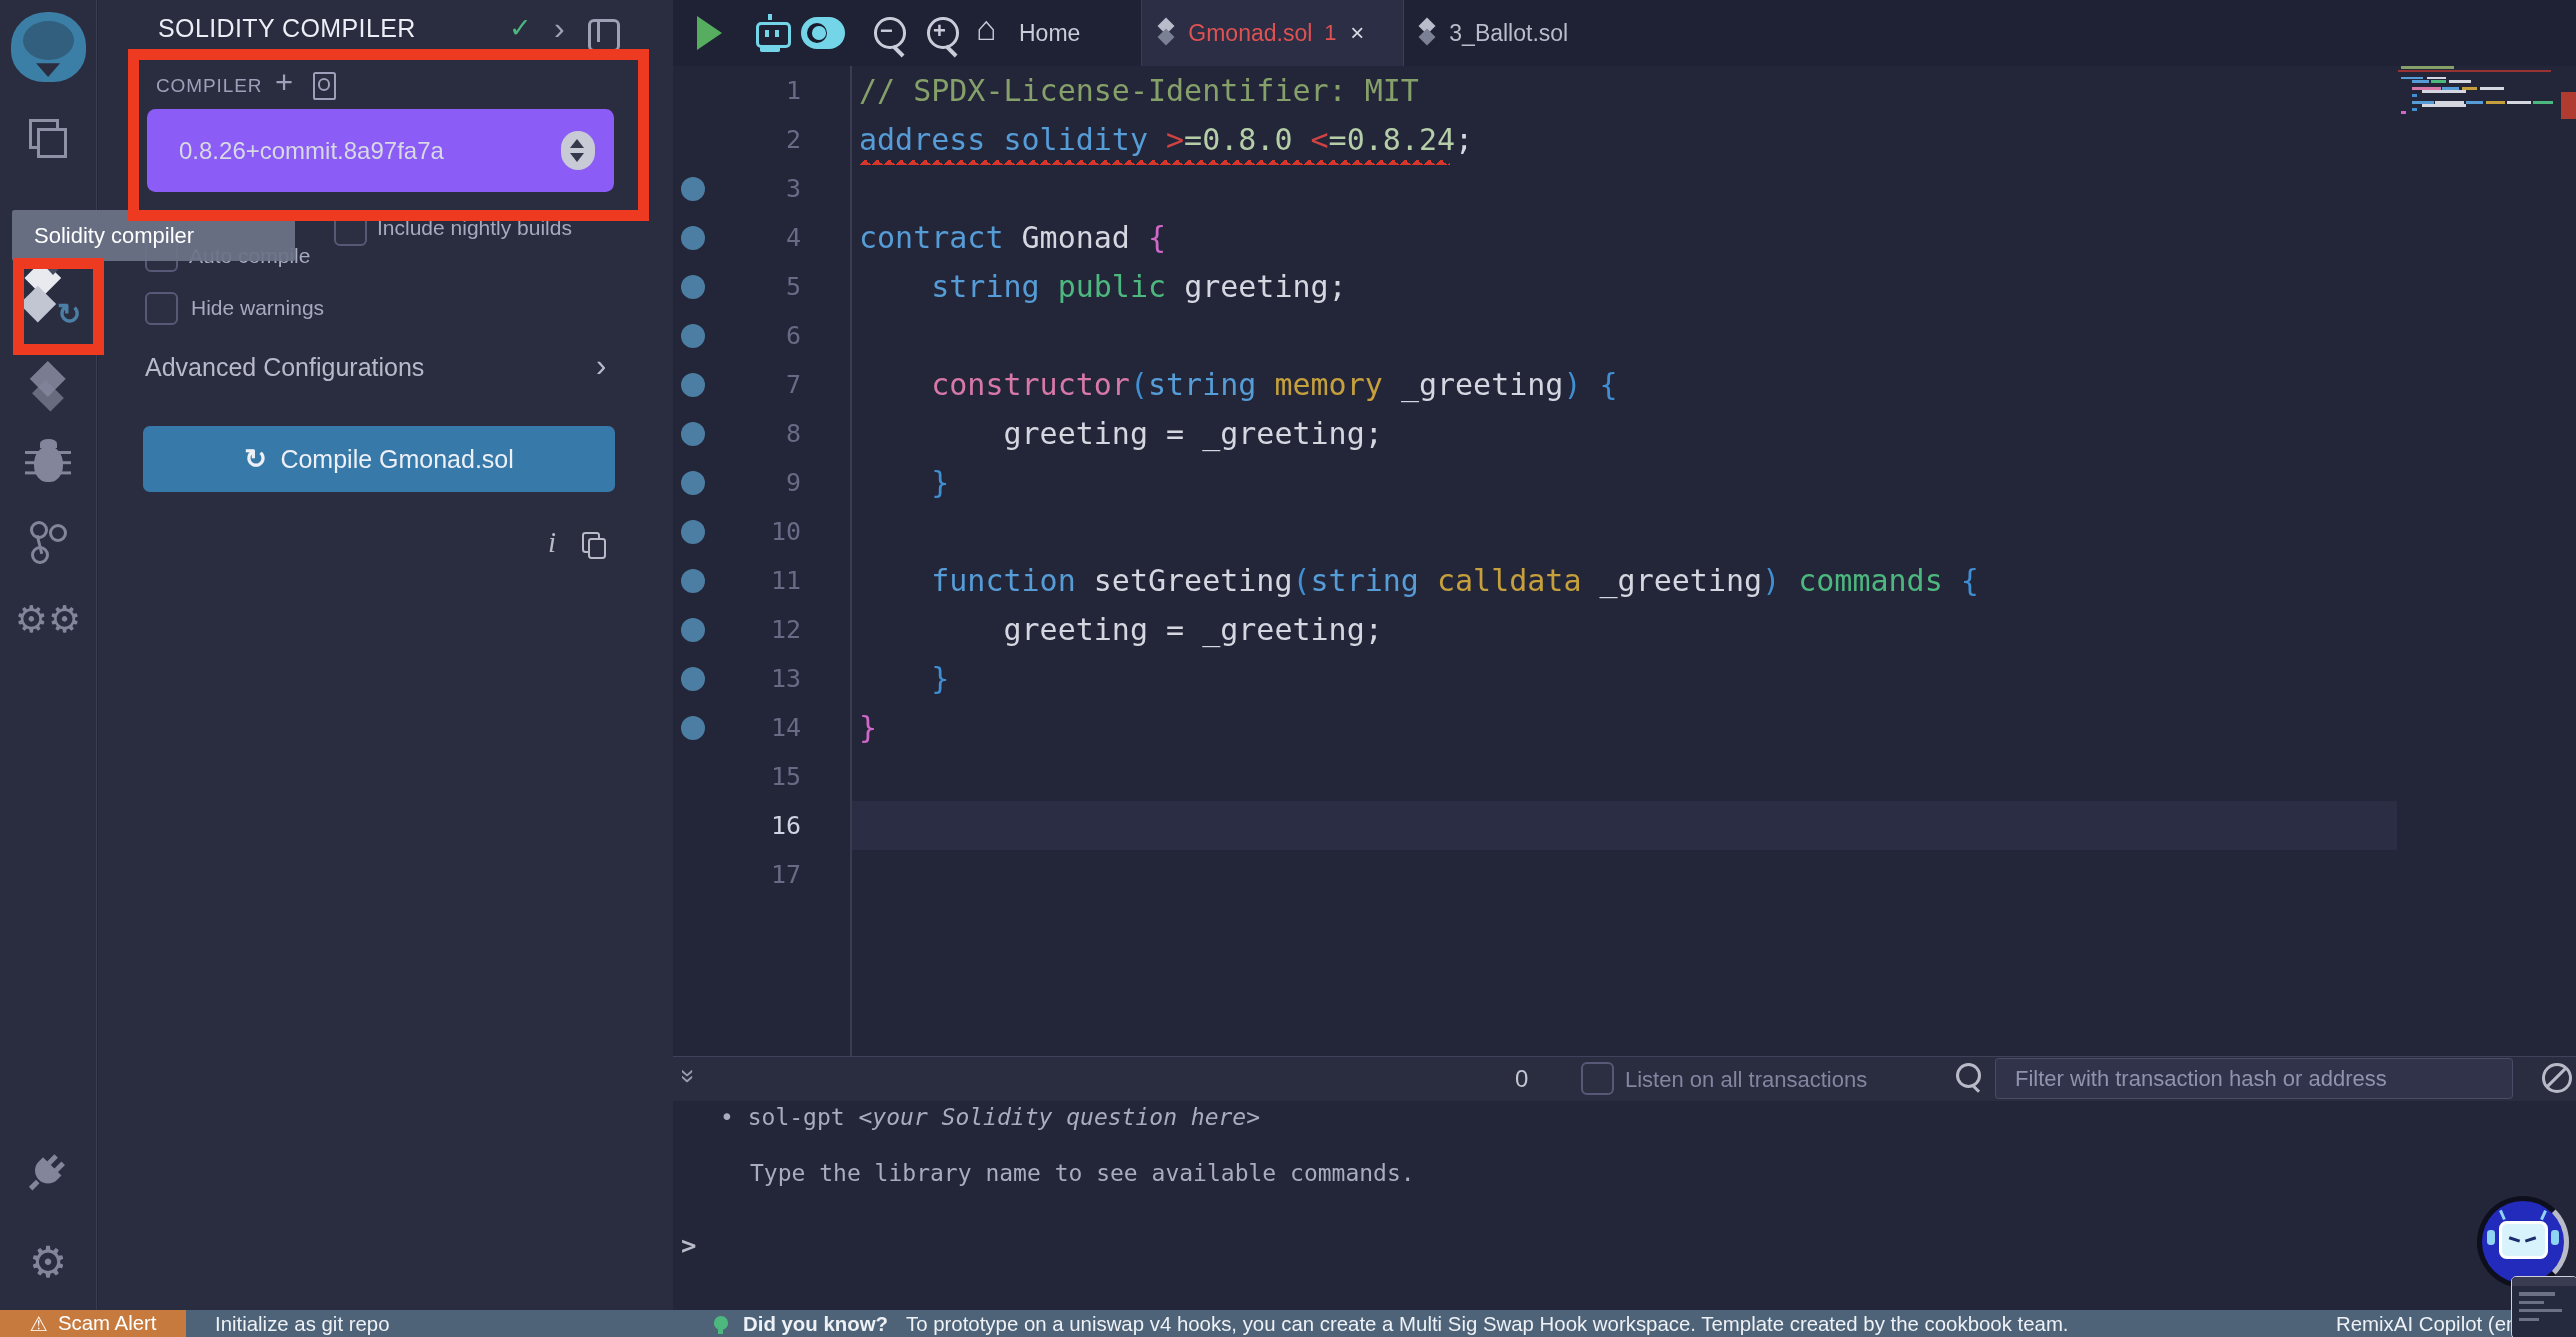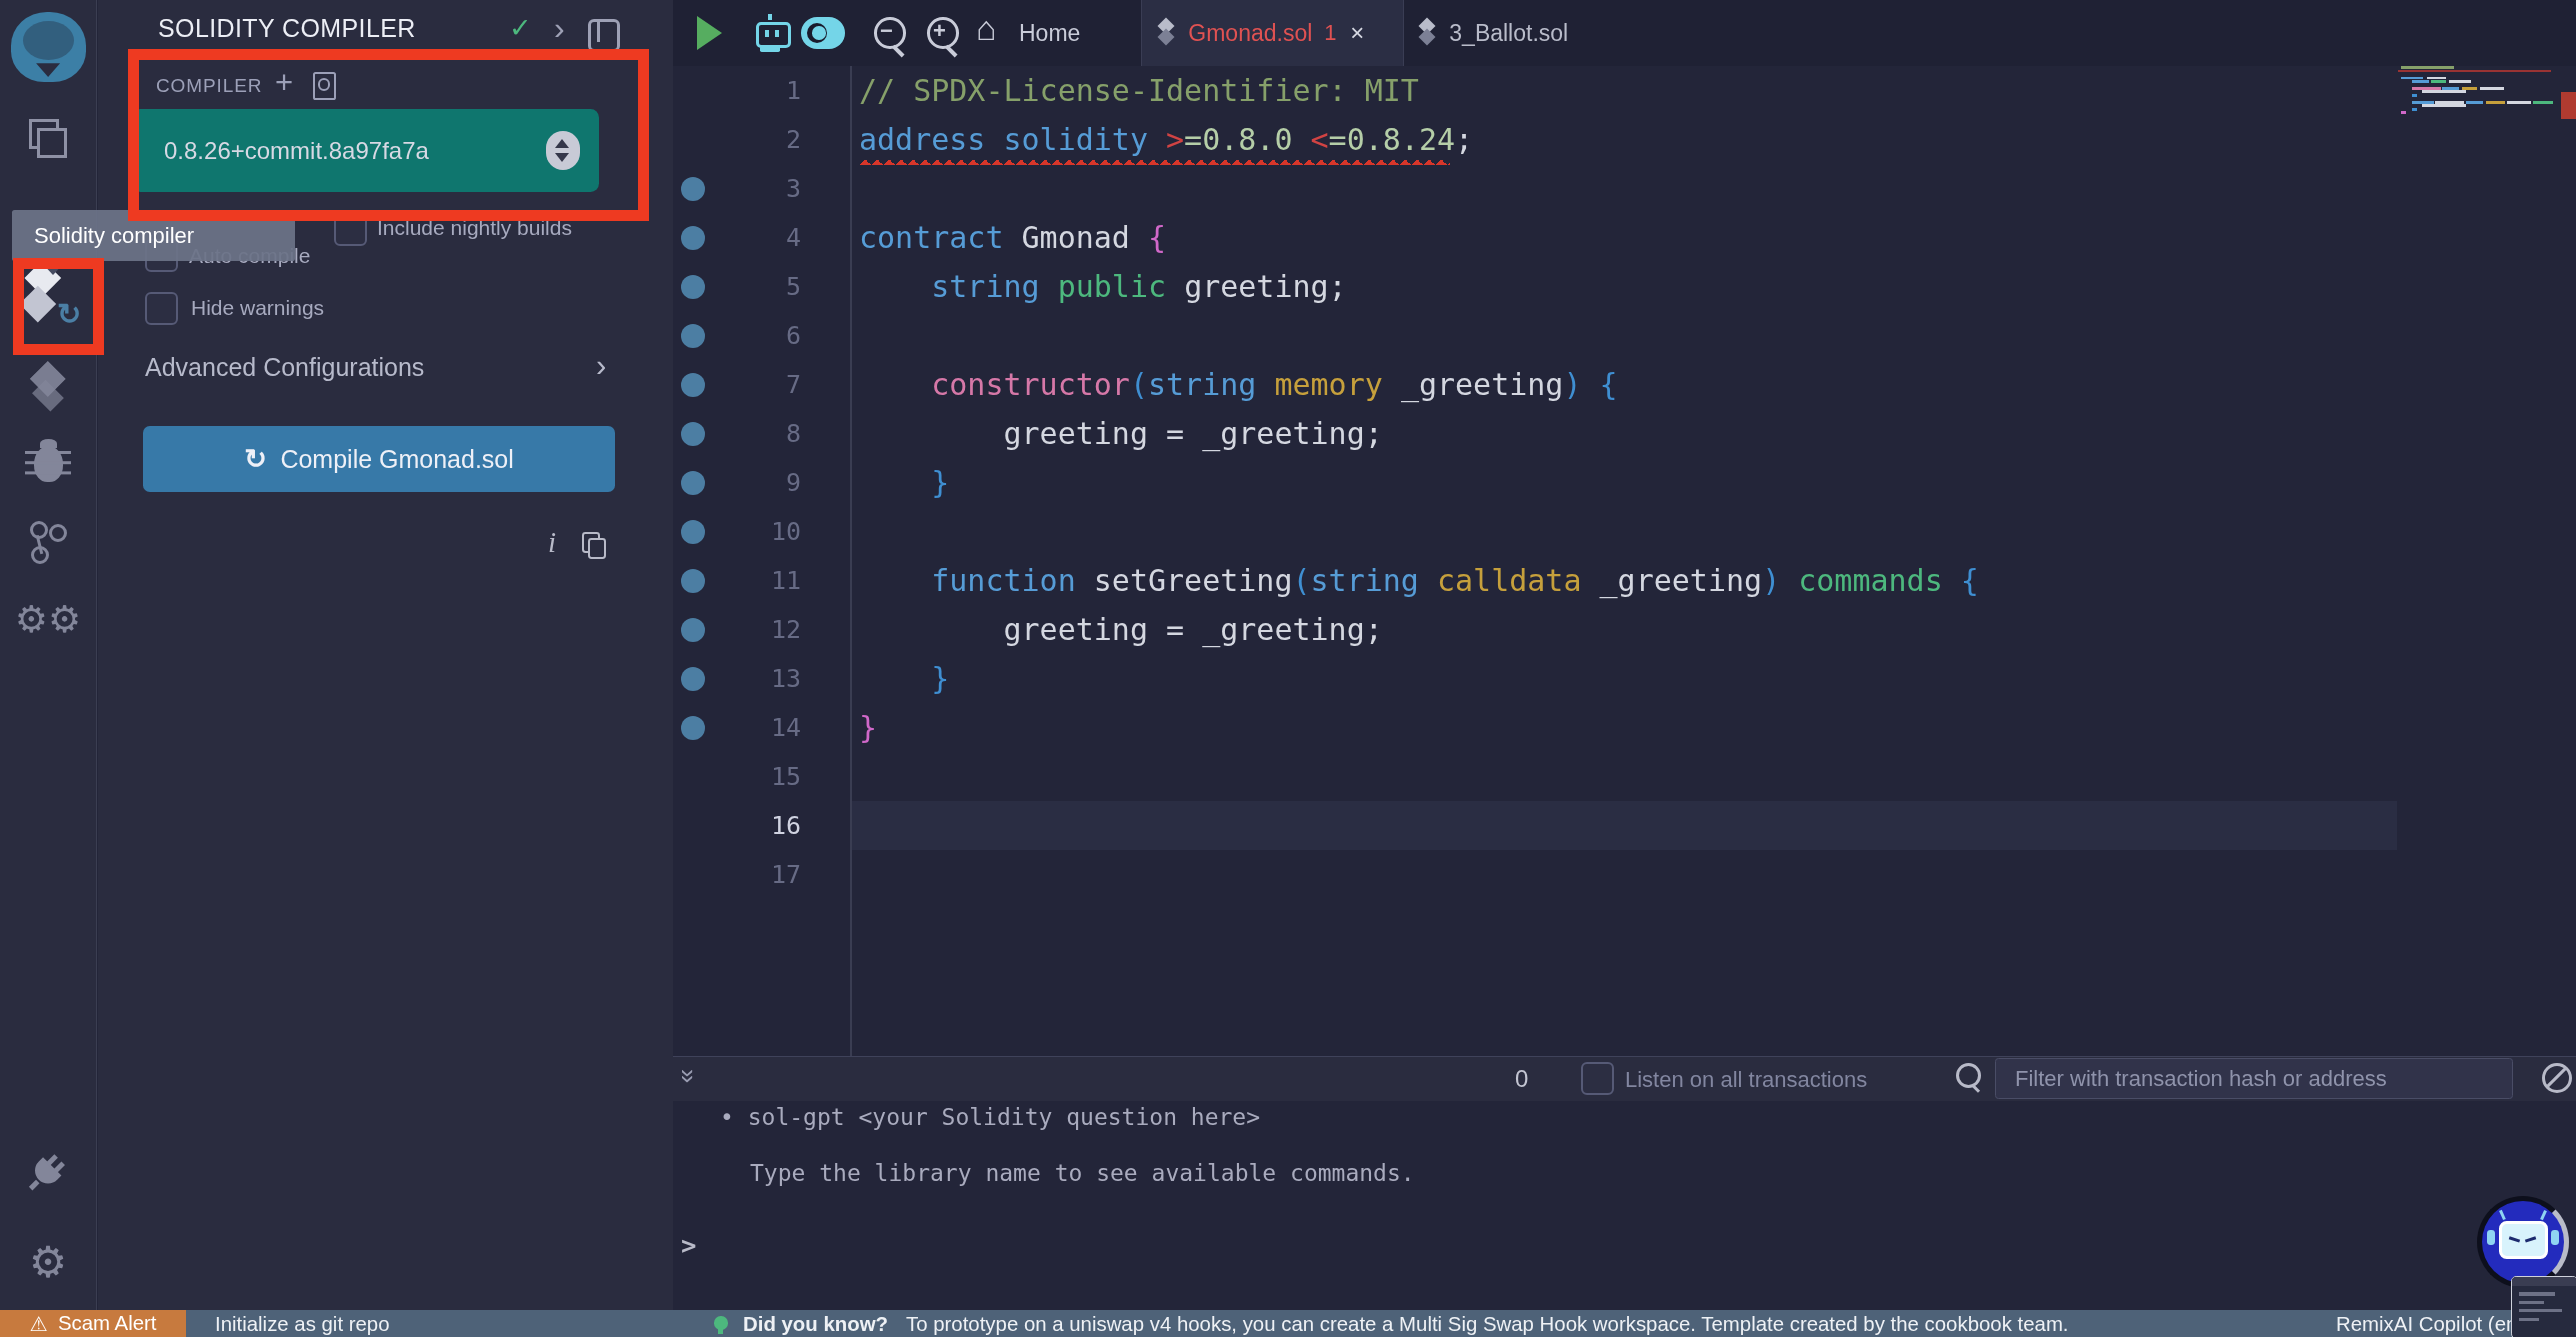--- a/index.html
+++ b/index.html
@@ -44,21 +44,21 @@
 
   
   .sidepanel{position:absolute;left:98px;top:0;width:575px;height:1310px;background:#2a2c3f;z-index:4;}
   .panel-title{position:absolute;left:60px;top:13.6px;font-size:25px;letter-spacing:0.4px;color:#eceef5;font-weight:500;}
   .hdr-ico{position:absolute;top:13.6px;font-size:27px;color:#9ea1b6;}
   .panel-toggle-ico{position:absolute;left:490px;top:19px;width:25.6px;height:27px;border:3.4px solid #9ea1b6;border-radius:6px;}
   .panel-toggle-ico i{position:absolute;left:6px;top:0;width:3.4px;height:20.4px;background:#9ea1b6;}
   .sec-label{position:absolute;left:58px;top:75px;font-size:19px;letter-spacing:0.9px;color:#9ca0b8;}
   .lic-ico{position:absolute;left:215px;top:72px;width:19px;height:24px;border:2.6px solid #9ca0b8;border-radius:2.6px;}
   .lic-ico i{position:absolute;left:2.6px;top:4.3px;width:8.5px;height:8.5px;border:2.6px solid #9ca0b8;border-radius:50%;}
-  .select{position:absolute;left:34px;top:109px;width:467px;height:83px;background:#0f766e;border-radius:8.5px;cursor:pointer;}
+  .select{position:absolute;left:49px;top:109px;width:467px;height:83px;background:#8b5cf6;border-radius:8.5px;cursor:pointer;}
   .select .val{position:absolute;left:32px;top:0;height:83px;display:flex;align-items:center;font-size:24px;color:#d7d9e4;}
   .select .pill{position:absolute;right:19px;top:22px;width:34px;height:39px;border-radius:17px;background:#c8cad6;}
   .select .pill i{position:absolute;left:9.4px;width:0;height:0;border-left:7.7px solid transparent;border-right:7.7px solid transparent;}
   .select .pill i.up{top:7.7px;border-bottom:9.4px solid #35374a;}
   .select .pill i.dn{bottom:7.7px;border-top:9.4px solid #35374a;}
   .chk{position:absolute;width:29px;height:29px;border:2.6px solid #565a76;border-radius:6px;background:#2c2e42;cursor:pointer;}
   .chk-label{position:absolute;font-size:21px;color:#a7aabf;white-space:nowrap;}
   .adv-label{position:absolute;left:47px;top:353px;font-size:25px;color:#b7bacb;cursor:pointer;}
   .adv-chev{position:absolute;left:498px;top:348px;font-size:31px;color:#b7bacb;cursor:pointer;}
   .btn-compile{position:absolute;left:45px;top:426px;width:472px;height:66px;background:#3779a8;border-radius:6.8px;
@@ -435,21 +435,21 @@
 
   <div class="termbar"></div>
   <div class="term-chev">»</div>
   <div class="term-count">0</div>
   <div class="chk term-chk"></div>
   <div class="term-listen">Listen on all transactions</div>
   <div class="term-mag"></div>
   <input class="term-input" placeholder="Filter with transaction hash or address" style="">
   <div class="ban-ico"></div>
 
-  <div class="termtext" style="left:720px;top:1104px;"><span>•</span> <span>sol-gpt </span><span style="">&lt;your Solidity question here&gt;</span></div>
+  <div class="termtext" style="left:720px;top:1104px;"><span>•</span> <span>sol-gpt </span><span style="font-style:italic;">&lt;your Solidity question here&gt;</span></div>
   <div class="termtext" style="left:750px;top:1160px;">Type the library name to see available commands.</div>
   <div class="termtext term-prompt" style="left:681px;top:1230px;">&gt;</div>
 
   <div class="statusbar">
     <div class="scam">
       <span class="warn">⚠</span>
       <span>Scam Alert</span>
     </div>
     <div class="sb-text" style="left:215px;">Initialize as git repo</div>
     <span class="bulb"></span>

